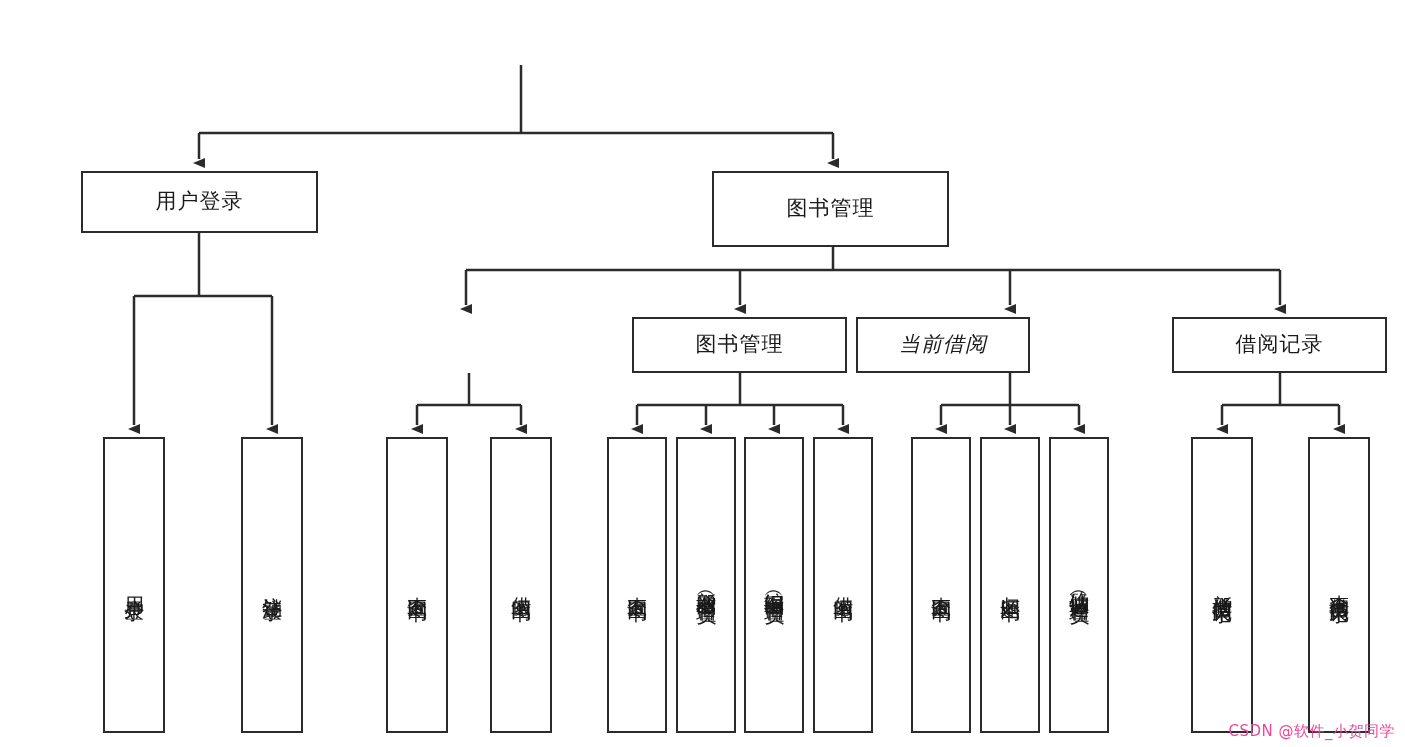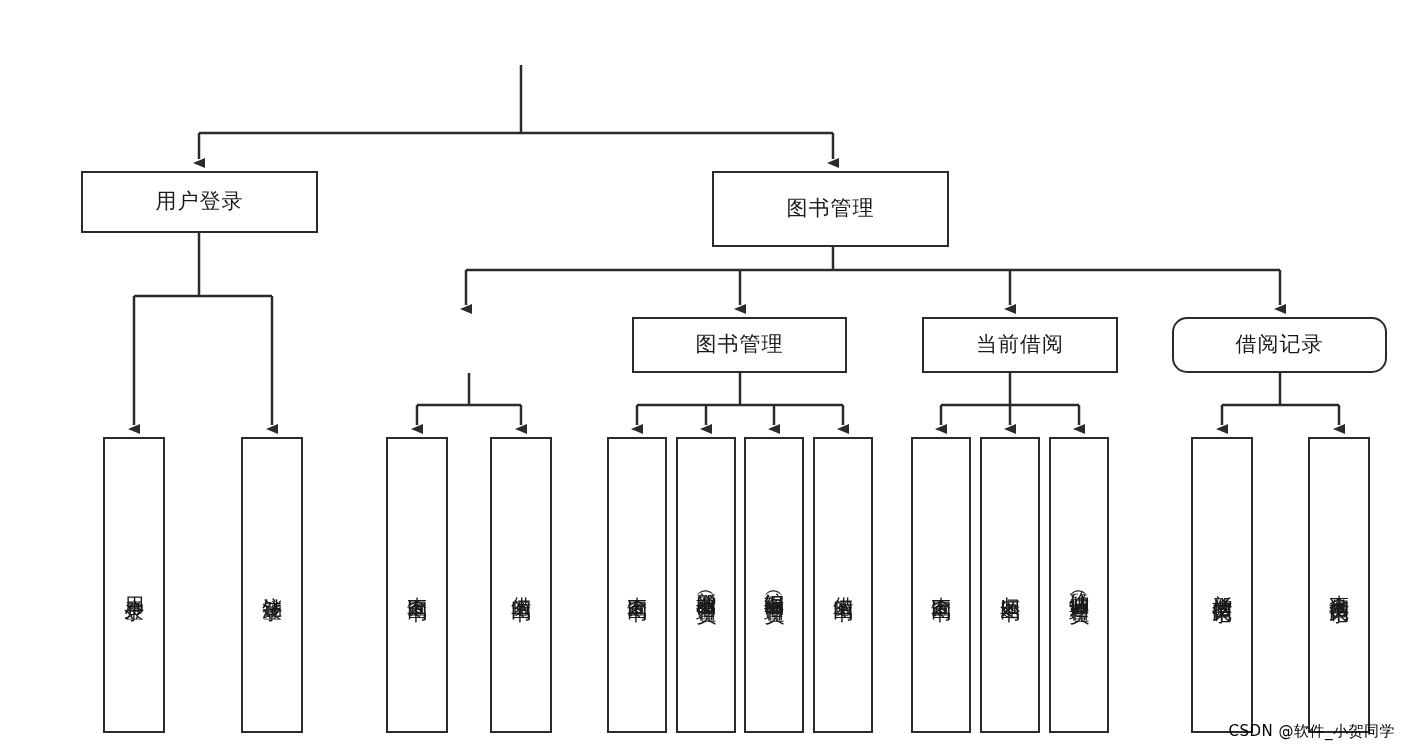--- a/index.html
+++ b/index.html
@@ -52,21 +52,21 @@
     top: 0;
     width: 1405px;
     height: 747px;
     pointer-events: none;
   }
   .watermark {
     position: absolute;
     right: 10px;
     bottom: 6px;
     font-size: 15px;
-    color: #000000;
+    color: #ec4899;
     letter-spacing: 0.5px;
     white-space: nowrap;
   }
 </style>
 </head>
 <body>
 
 <div id="canvas">
 
   <svg class="links" viewBox="0 0 1405 747">
@@ -123,24 +123,24 @@
   <div class="node horiz" style="left:81px; top:171px; width:237px; height:62px;">
     <span>用户登录</span>
   </div>
   <div class="node horiz" style="left:712px; top:171px; width:237px; height:76px;">
     <span>图书管理</span>
   </div>
 
   <div class="node horiz" style="left:632px; top:317px; width:215px; height:56px;">
     <span>图书管理</span>
   </div>
-  <div class="node horiz" style="left:922px; top:317px; width:196px; height:56px;">
+  <div class="node horiz" style="left:856px; top:317px; width:174px; height:56px;font-style:italic;">
     <span>当前借阅</span>
   </div>
-  <div class="node horiz" style="left:1172px; top:317px; width:215px; height:56px;border-radius:15px;">
+  <div class="node horiz" style="left:1172px; top:317px; width:215px; height:56px;">
     <span>借阅记录</span>
   </div>
 
   <div class="node vert" style="left:103px; top:437px; width:62px; height:296px;">
     <span class="vtext">用户登录</span>
   </div>
   <div class="node vert" style="left:241px; top:437px; width:62px; height:296px;">
     <span class="vtext">注销登录</span>
   </div>
 

